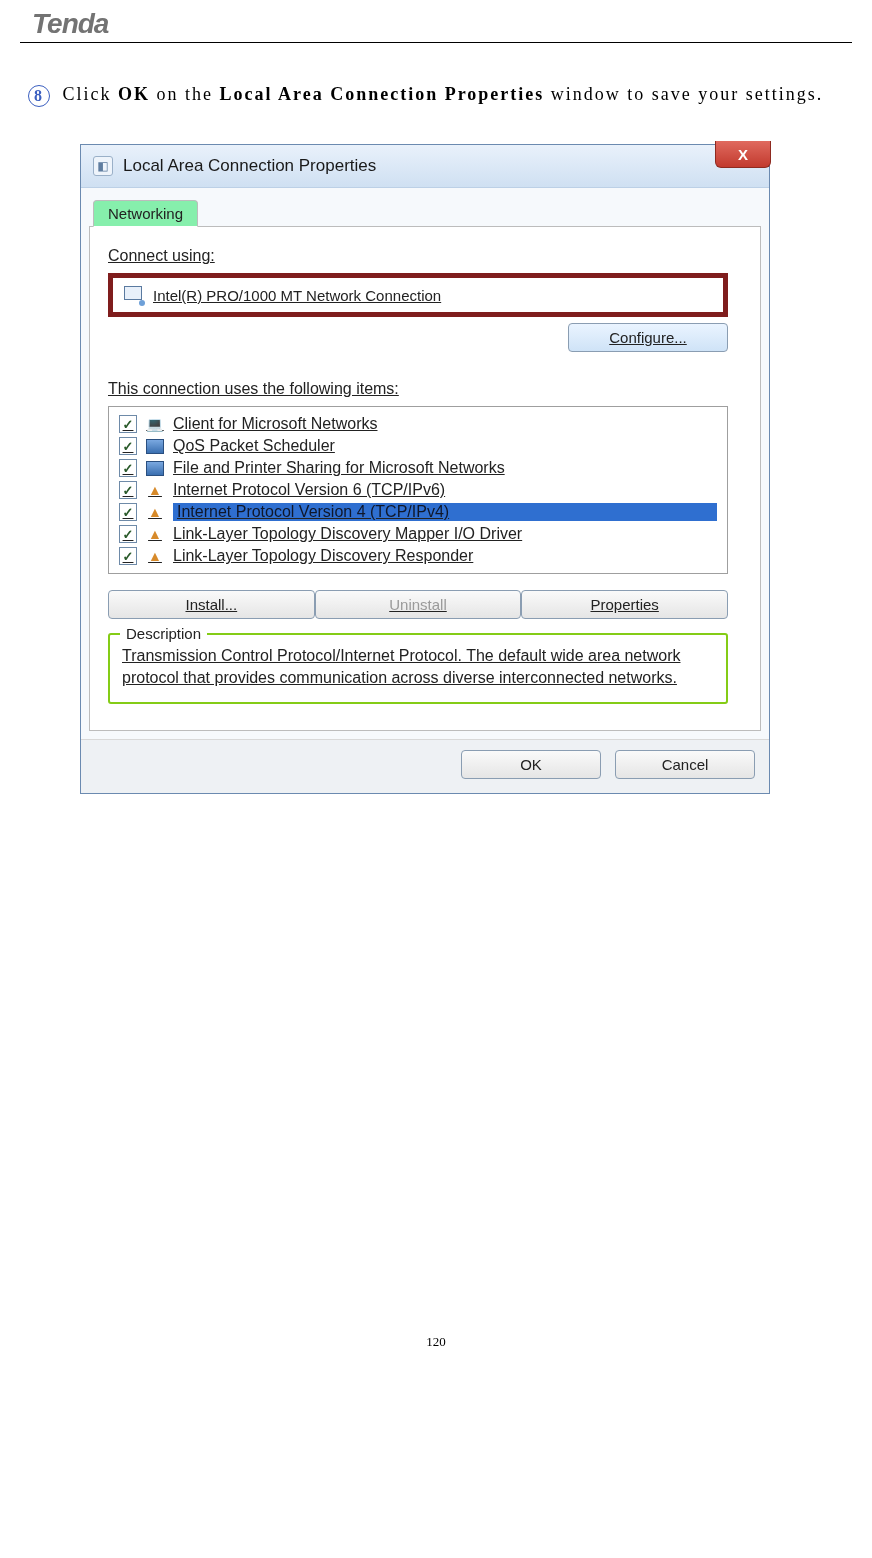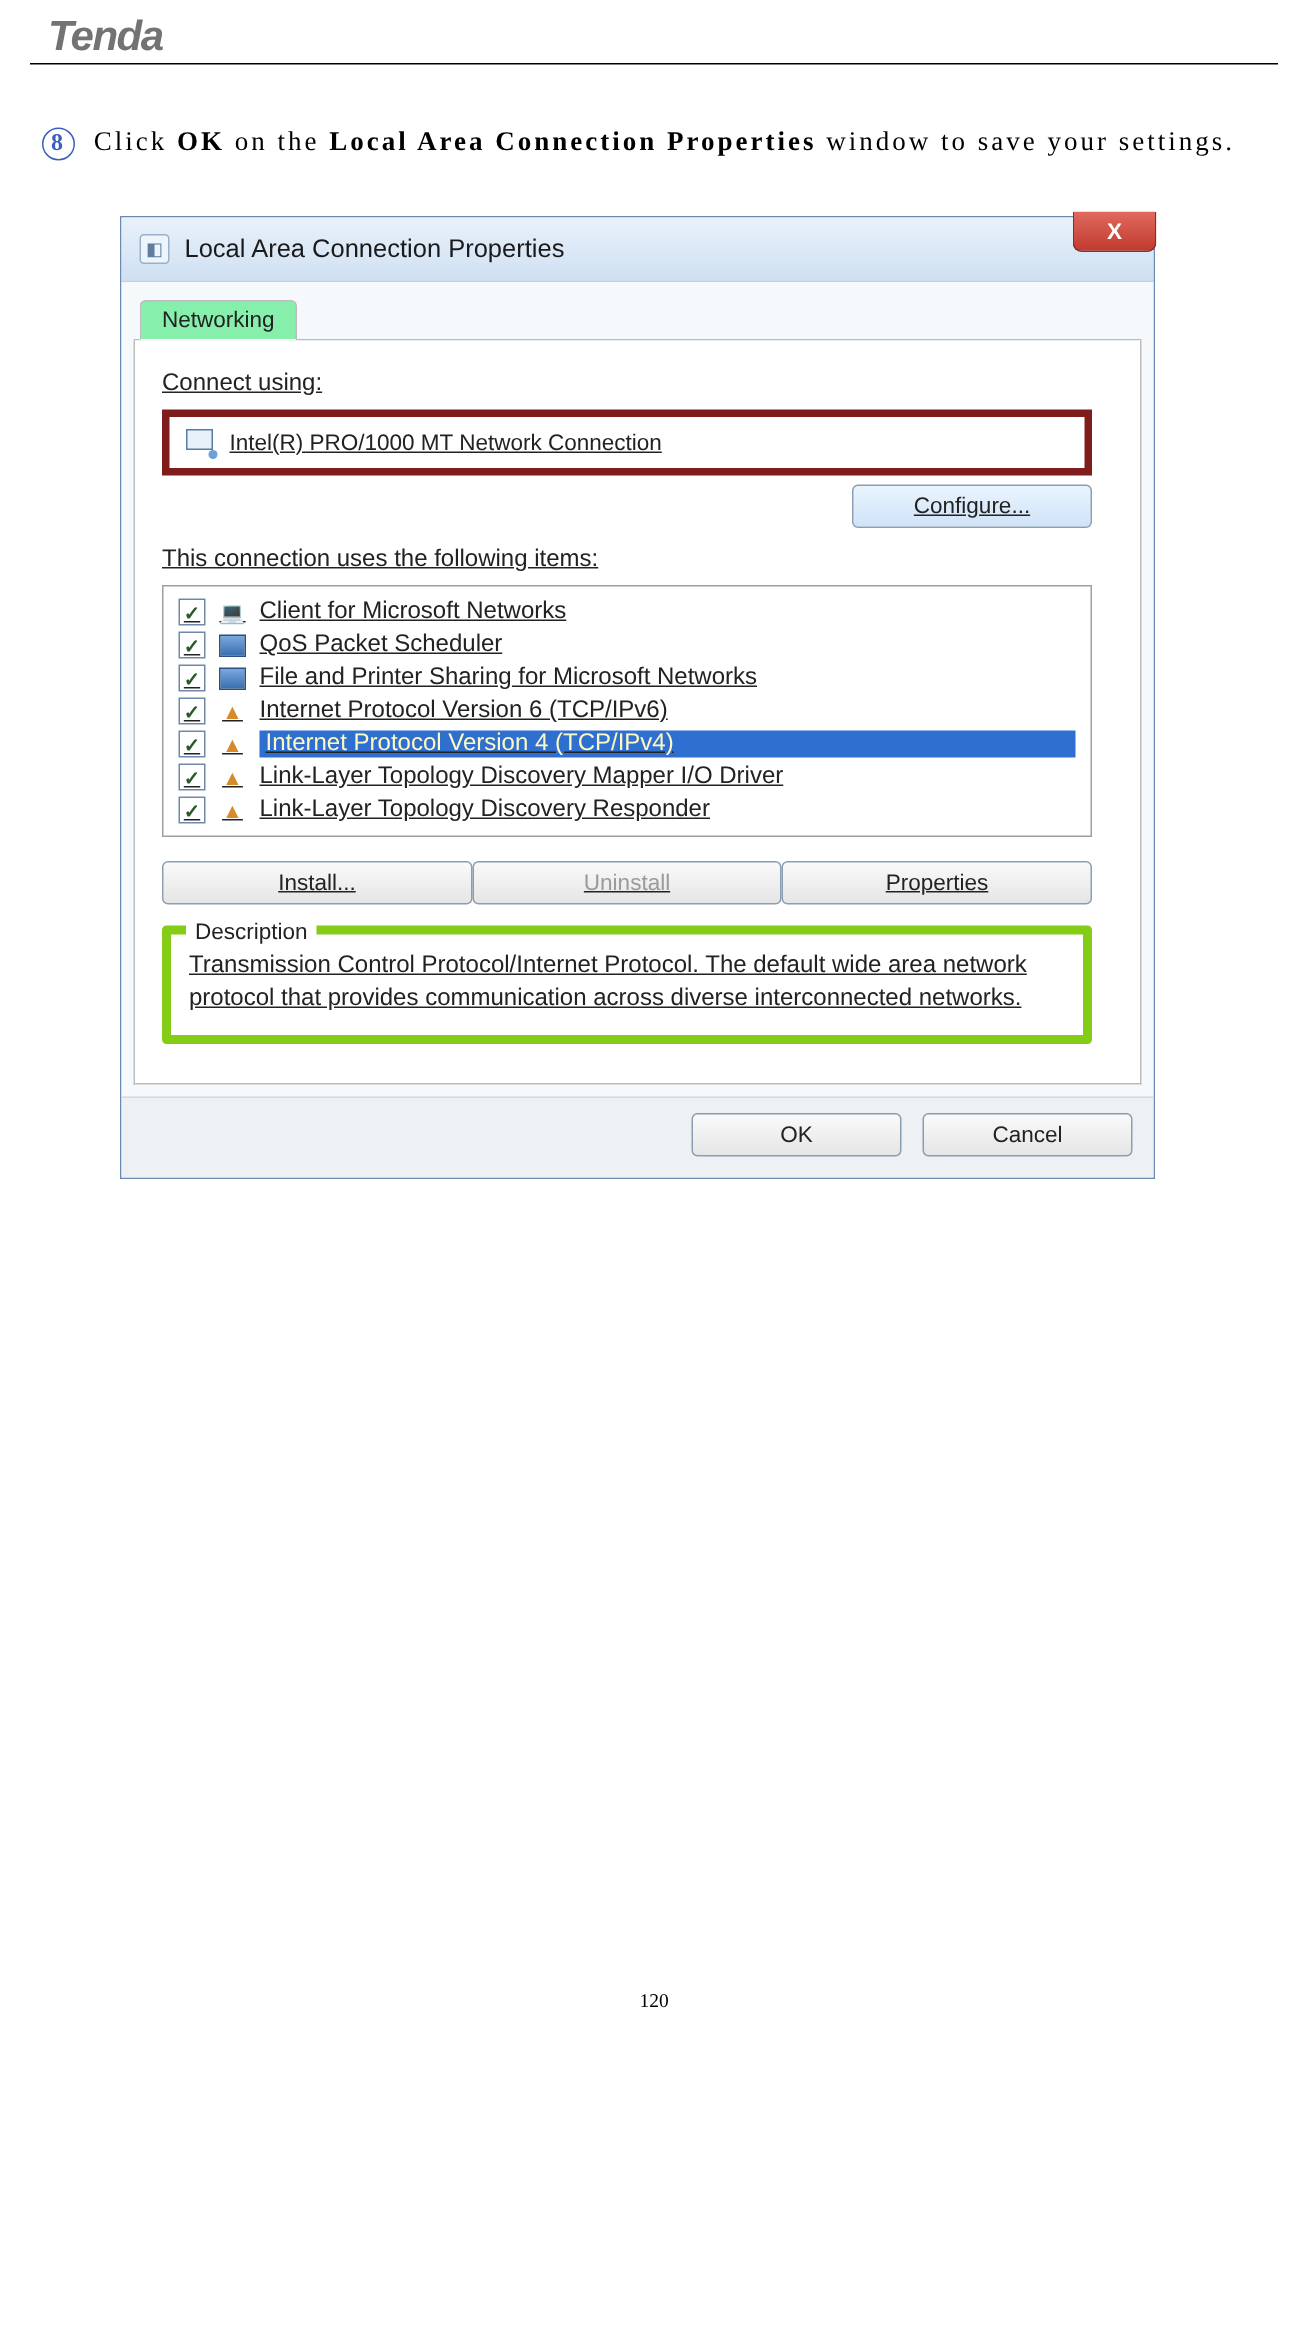--- a/index.html
+++ b/index.html
@@ -151,21 +151,21 @@
     top: 0; left: 1px;
   }
   .adapter-icon::after {
     content: "";
     position: absolute;
     width: 6px; height: 6px;
     background: #6ea0d8;
     border-radius: 50%;
     bottom: -2px; right: -2px;
   }
-  .btn-row-right { display: flex; justify-content: flex-end; margin-bottom: 12px; }
+  .btn-row-right { display: flex; justify-content: flex-end; margin-bottom: 28px; }
   .vbtn {
     min-width: 130px;
     padding: 5px 14px;
     text-align: center;
     border: 1px solid #8a9db2;
     border-radius: 4px;
     background: linear-gradient(#eaf4ff, #cfe3f7);
     font-size: 15px;
     color: #222;
   }
@@ -209,30 +209,30 @@
     content: "";
     display: block;
     width: 16px; height: 13px;
     background: linear-gradient(#7aa8e0, #3a6fb0);
     border: 1px solid #2a4f80;
   }
   .iticon.proto { color: #d78a2a; }
   .item-label { flex: 1; }
   .item-label.sel {
     background: #2f6fd0;
-    color: #fef9c3;
+    color: #0f172a;
     padding: 0 4px;
   }
   .btn-row3 {
     display: flex;
     margin-bottom: 14px;
   }
   .btn-row3 .vbtn { flex: 1; min-width: 0; }
   .desc-group {
-    border: 6px solid #84cc16;
+    border: 2px solid #84cc16;
     border-radius: 3px;
     padding: 10px 12px 14px 12px;
     position: relative;
     margin-bottom: 8px;
     font-size: 16px;
     line-height: 1.35;
   }
   .desc-group .legend {
     position: absolute;
     top: -11px; left: 10px;

